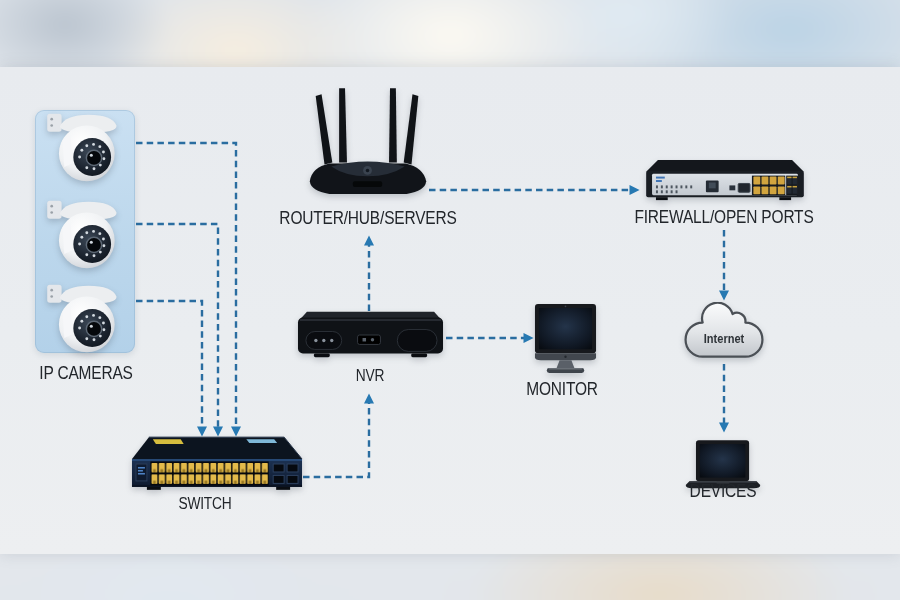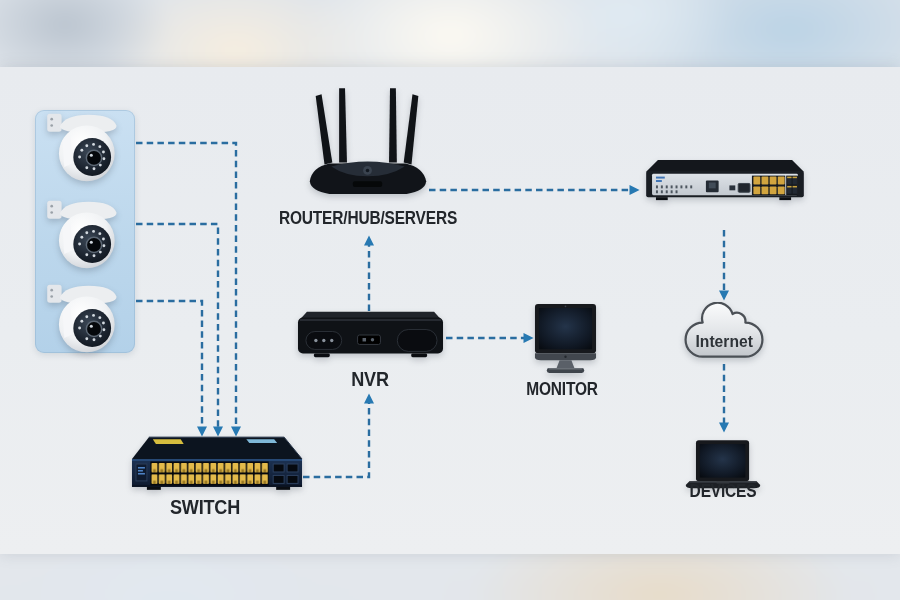--- a/index.html
+++ b/index.html
@@ -31,28 +31,28 @@
     position:absolute;left:35px;top:110px;width:100px;height:243px;
     border-radius:9px;
     background:linear-gradient(180deg,#cae0f2 0%,#bcd7ec 55%,#b3d1e9 100%);
     box-shadow:inset 0 0 0 1px rgba(140,175,205,.45), 0 2px 6px rgba(90,110,130,.18);
   }
   .node{position:absolute;filter:drop-shadow(0 3px 3px rgba(35,45,60,.22));}
   .node svg{display:block;width:100%;height:100%;}
   .conn{position:absolute;inset:0;width:900px;height:600px;}
   .label{
     position:absolute;transform:translateX(-50%);white-space:nowrap;
-    color:#22262b;font-weight:700;
+    color:#22262b;font-weight:400;
   }
   .label>span{display:inline-block;transform:scaleX(.86);transform-origin:center;letter-spacing:-.2px;}
   .label.md{font-size:18px;}
-  .label.lg{font-size:21px;}
+  .label.lg{font-size:16px;}
   .cloud-label{
     position:absolute;left:683px;top:332px;width:82px;text-align:center;
-    font-size:17px;font-weight:600;color:#2e3338;
+    font-size:12px;font-weight:600;color:#2e3338;
   }
   .cloud-label>span{display:inline-block;transform:scaleX(.92);}
 </style>
 </head>
 <body>
 
 <div class="scene">
   <div class="bokeh"></div>
   <div class="panel"></div>
 
@@ -330,18 +330,20 @@
   <div class="node" style="left:682px;top:437px;width:82px;height:57px;">
     <svg viewBox="0 0 88 58">
       <rect x="15" y="2" width="57" height="44" rx="3" fill="#17191d"></rect>
       <rect x="19" y="6" width="49" height="36" fill="url(#gScreen)"></rect>
       <path d="M8,46 L80,46 L84,50 Q84,53.5 77,53.5 L11,53.5 Q4,53.5 4,50 Z" fill="#1d2025"></path>
       <rect x="8" y="46" width="72" height="1.4" fill="#3a3f46"></rect>
       <rect x="37" y="46" width="14" height="2.4" rx="1" fill="#34383e"></rect>
     </svg>
   </div>
 
+  <div class="label md" style="left:86px;top:363px"><span>IP CAMERAS</span></div>
   <div class="label md" style="left:368px;top:208px"><span>ROUTER/HUB/SERVERS</span></div>
+  <div class="label md" style="left:724px;top:207px"><span>FIREWALL/OPEN PORTS</span></div>
   <div class="label lg" style="left:370px;top:367px"><span>NVR</span></div>
   <div class="label md" style="left:562px;top:379px"><span>MONITOR</span></div>
   <div class="label lg" style="left:205px;top:495px"><span>SWITCH</span></div>
   <div class="label md" style="left:723px;top:481px"><span>DEVICES</span></div>
 </div>
 
 </body></html>

